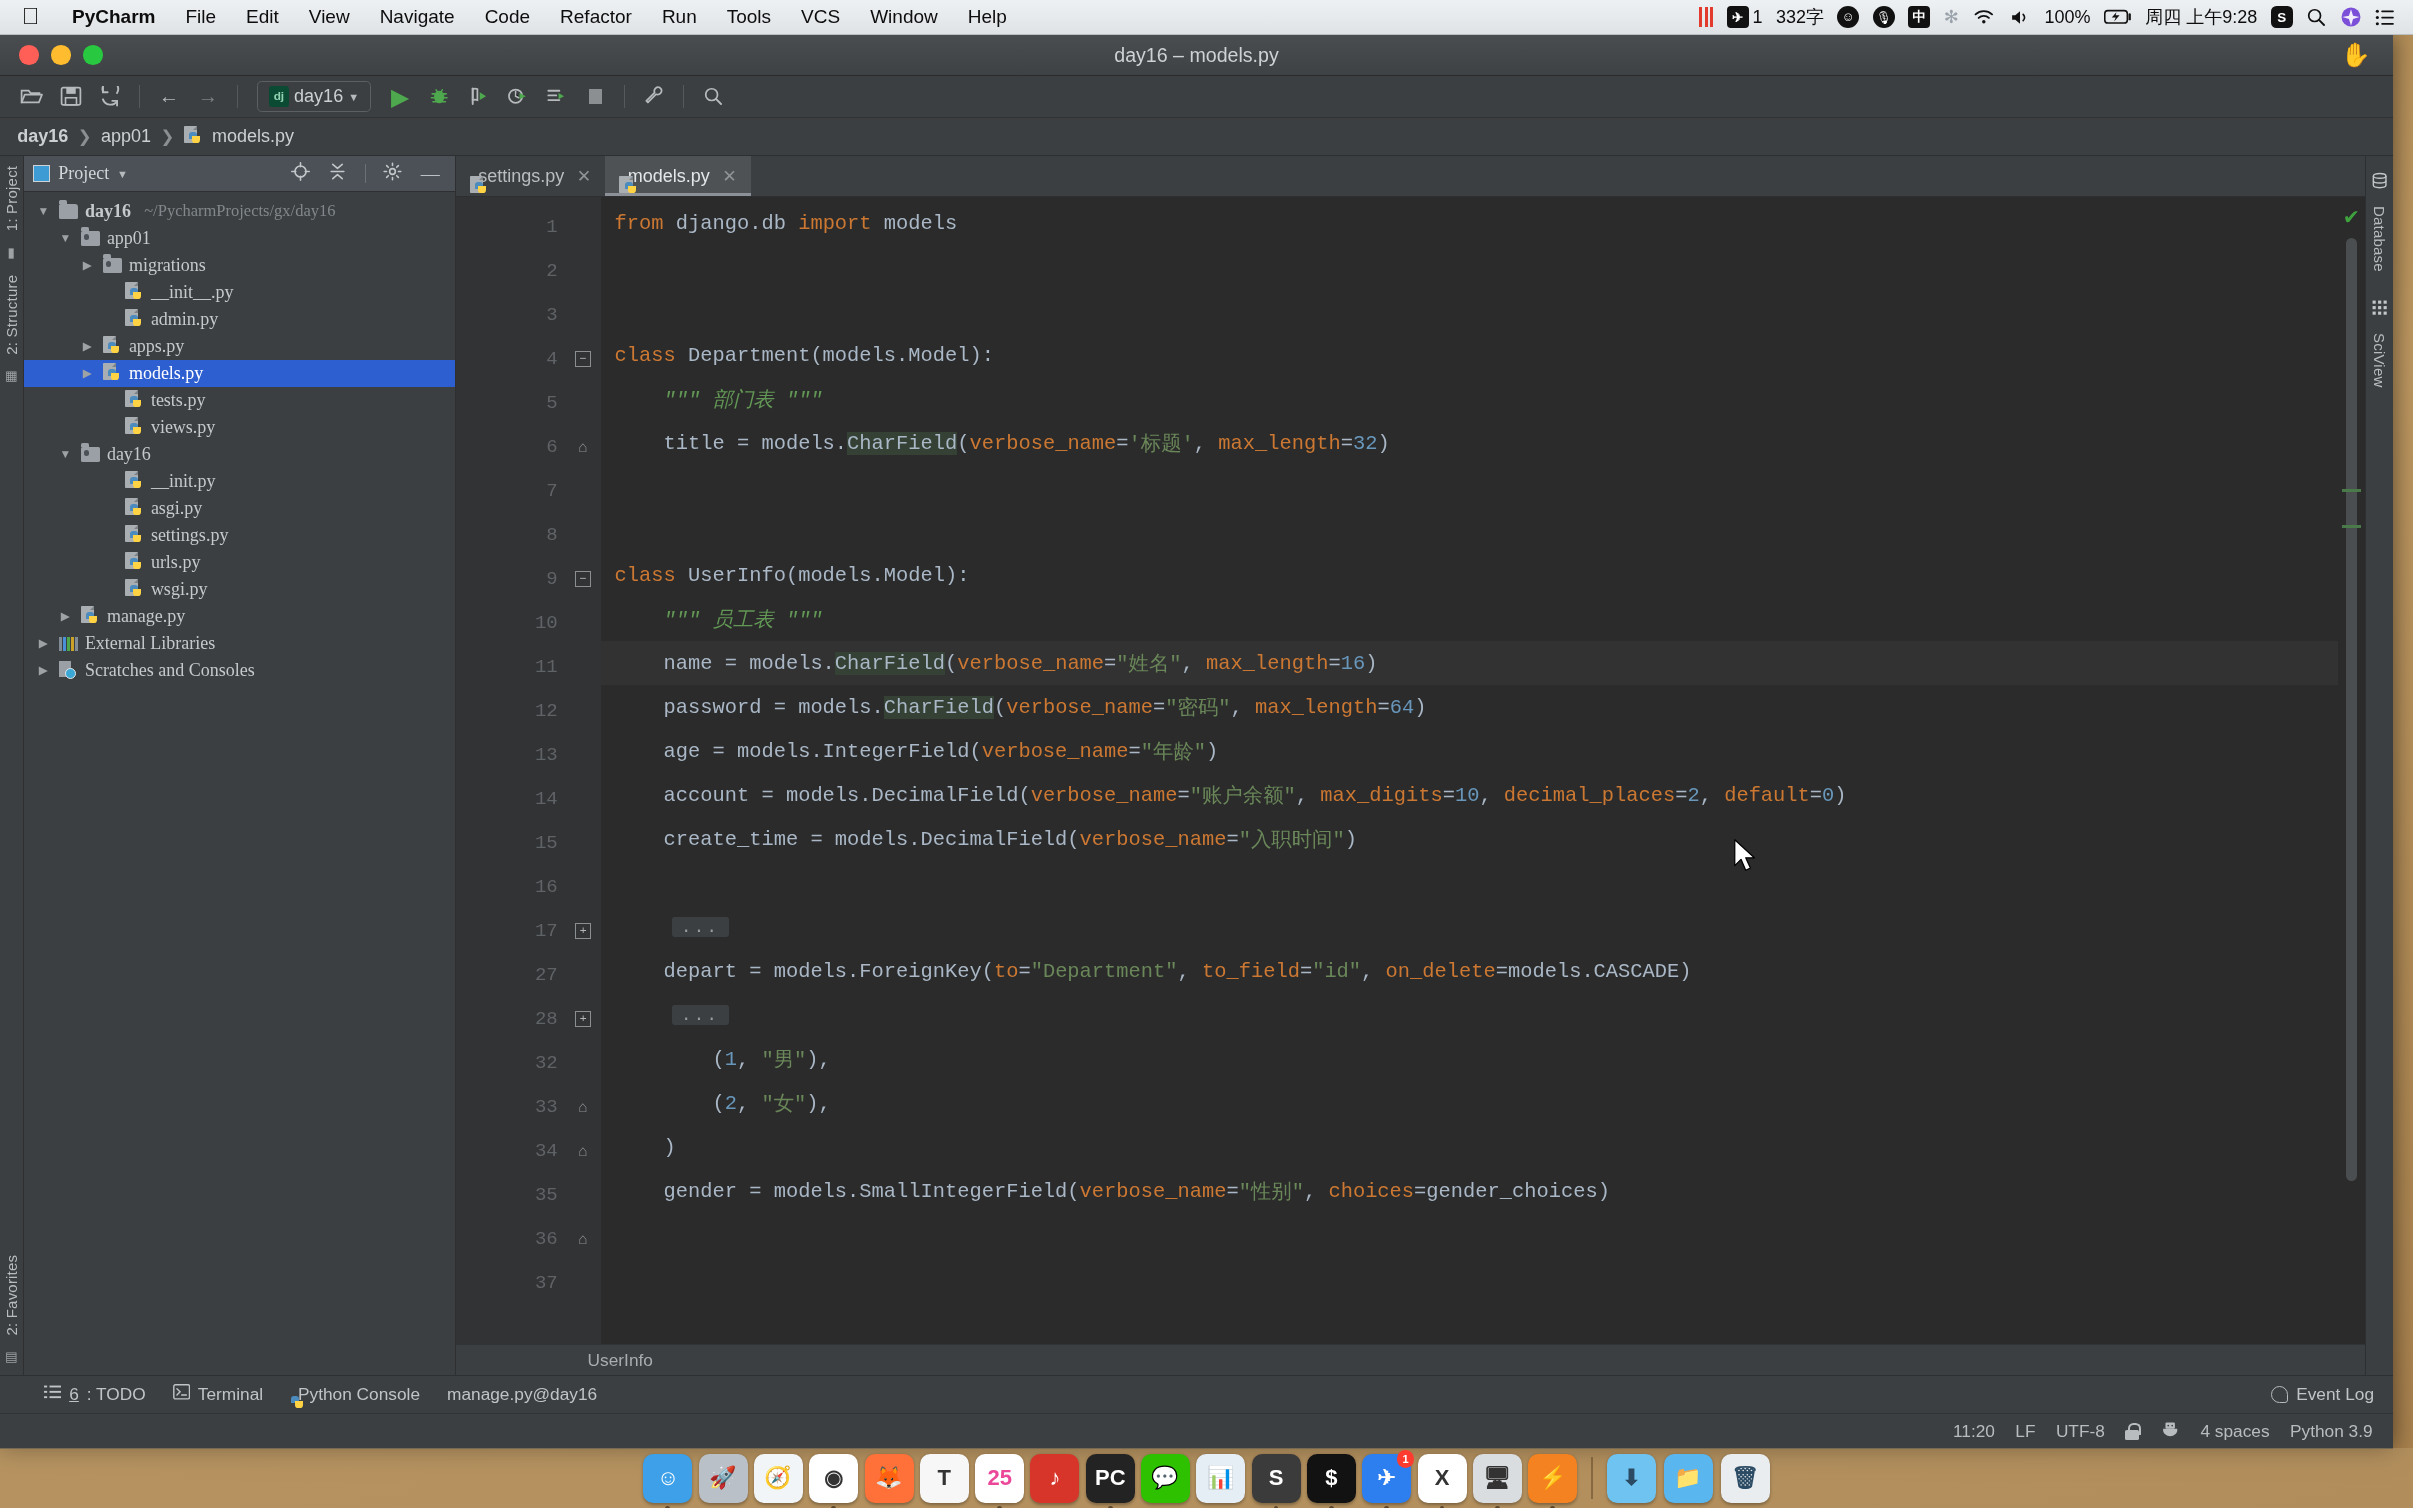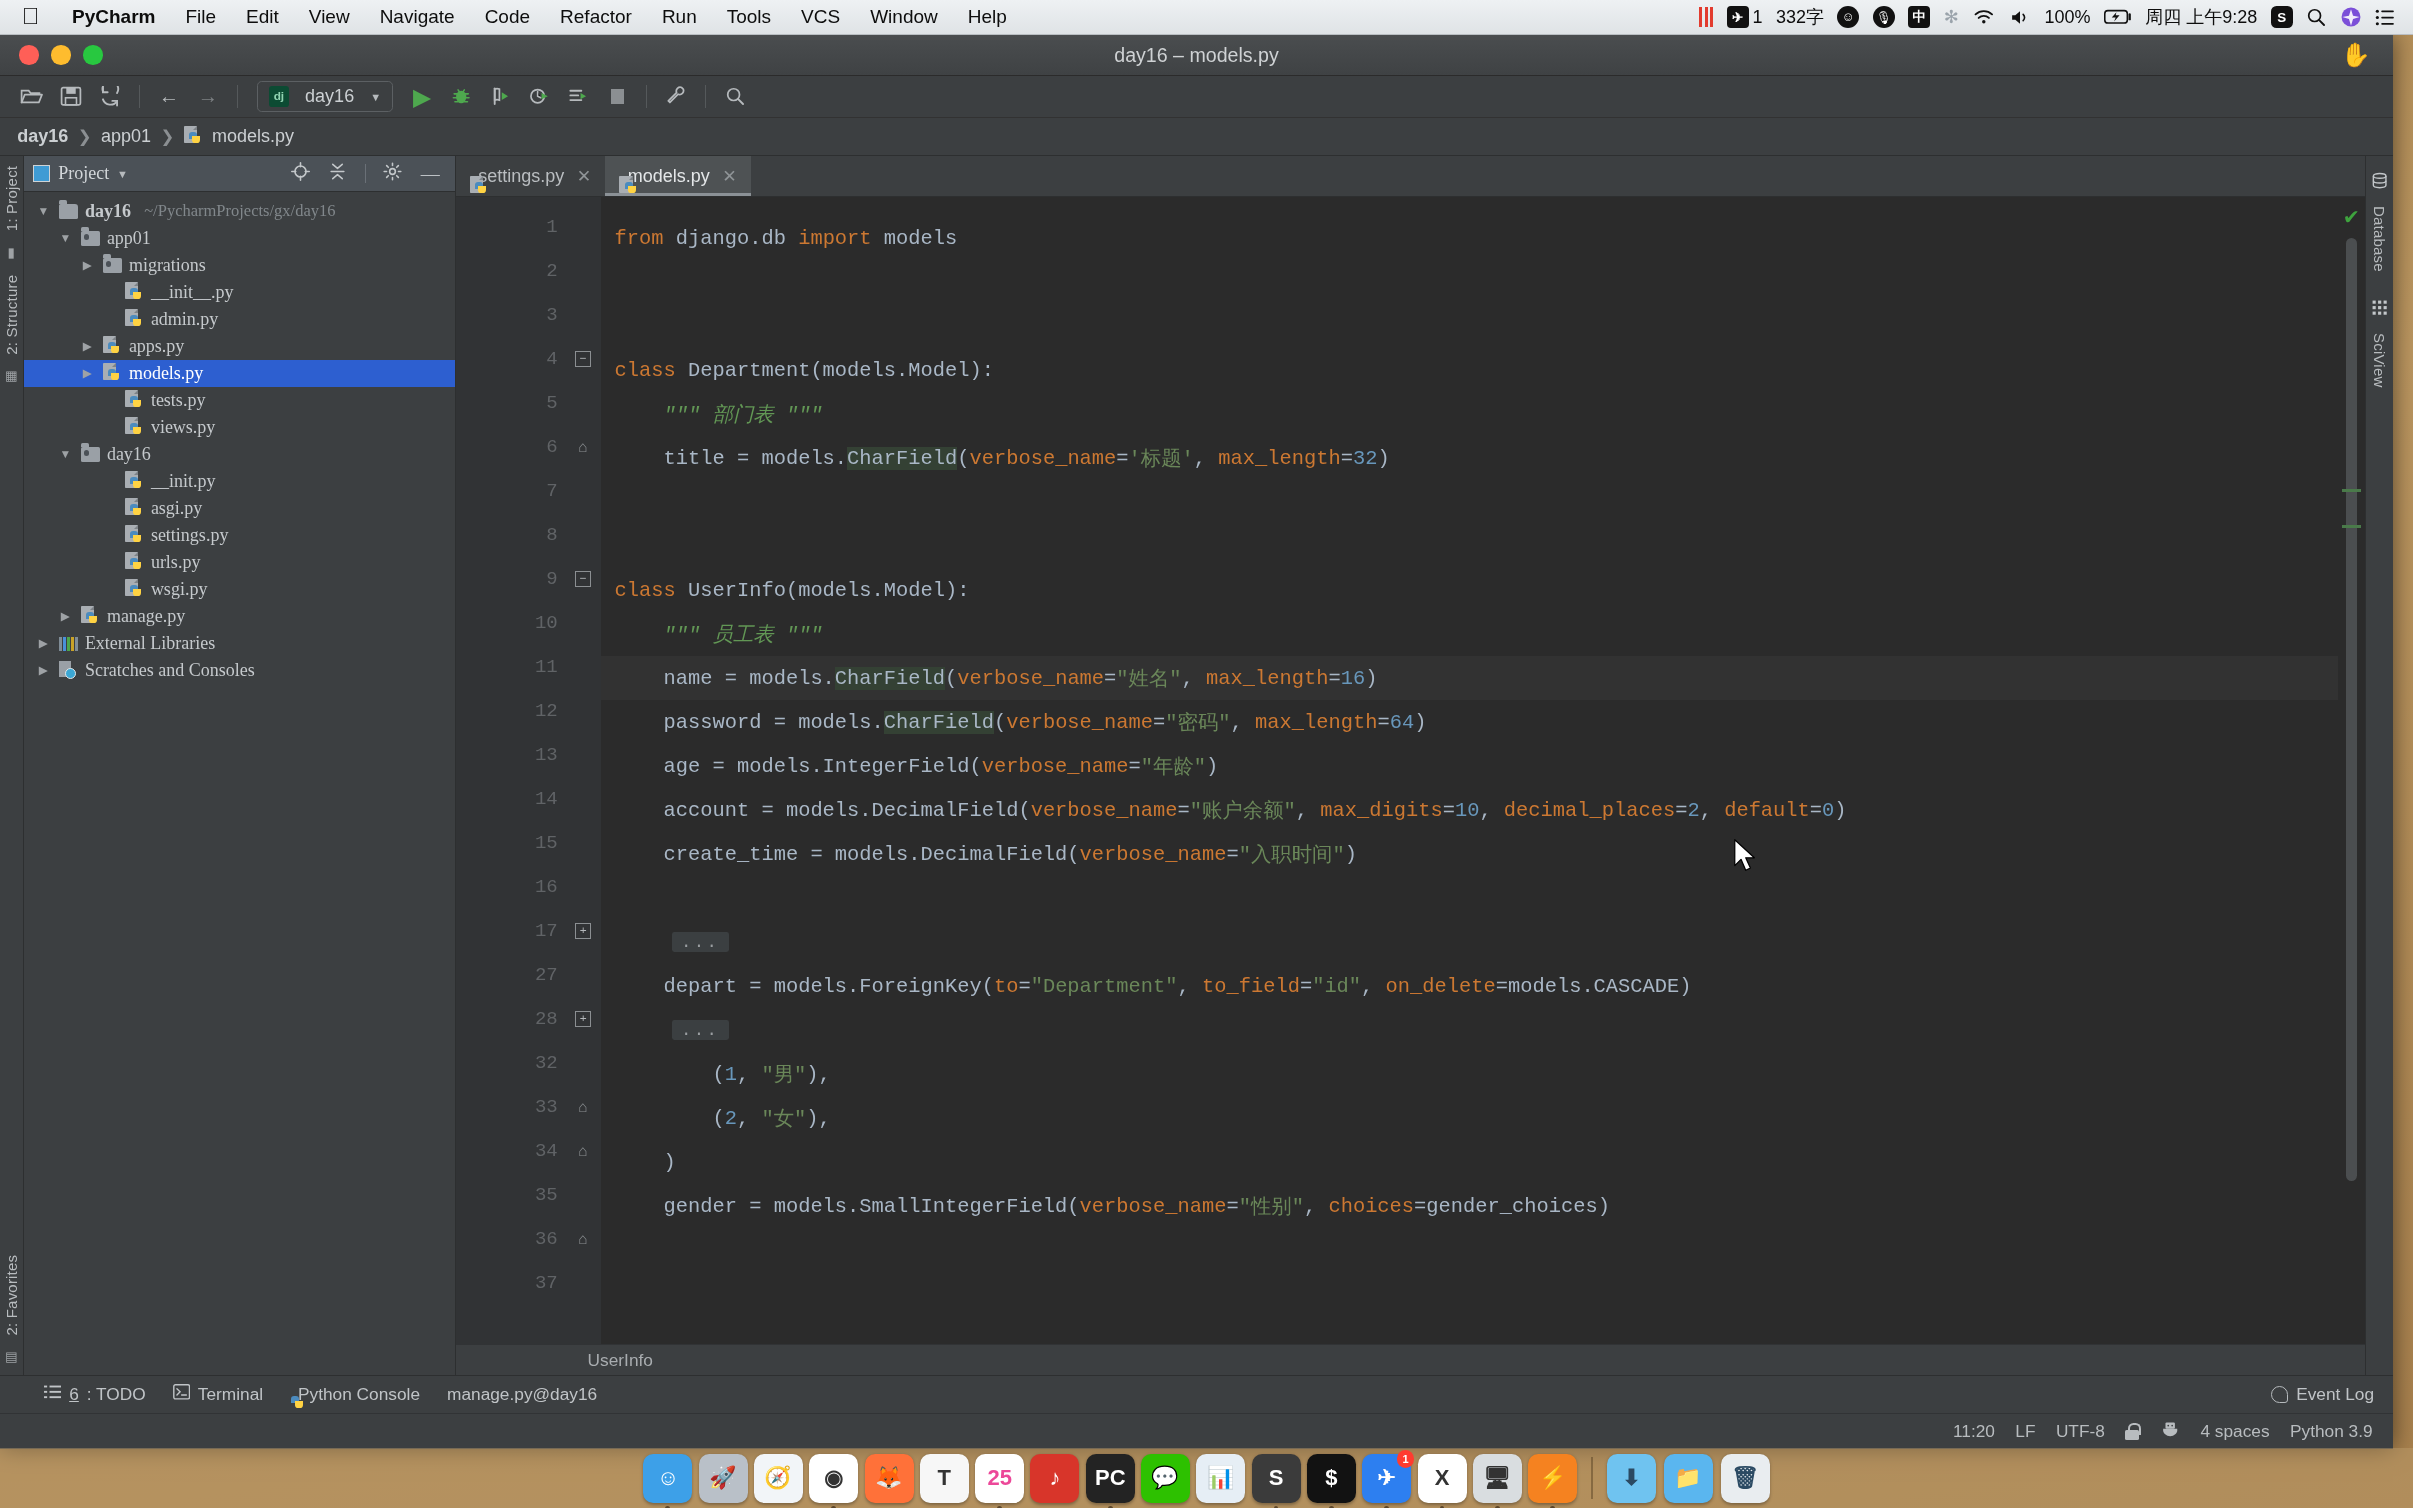--- a/index.html
+++ b/index.html
@@ -73,21 +73,21 @@
   #toolbar{
     height:42px; background:#3c3f41; display:flex; align-items:center;
     padding-left:14px; gap:3.1px; border-bottom:0.8px solid #323232;
   }
   .tb-btn{
     width:36px; height:35px; display:flex; align-items:center; justify-content:center;
     color:#b6babd; font-size:20.4px;
   }
   .tb-sep{ width:0.8px; height:23.6px; background:#55595b; margin:0 7.9px; }
   #runconfig{
-    display:flex; align-items:center; gap:16px;
+    display:flex; align-items:center; gap:5px;
     height:31px; padding:0 11px; margin:0 7.9px;
     border:0.8px solid #5c6063; border-radius:4.7px; color:#ccd0d3; font-size:18px;
   }
   .dj-badge{
     width:20.4px; height:20.4px; border-radius:3.1px; background:#0c4b33;
     color:#91d4b2; font-size:11.8px; font-weight:bold;
     display:flex; align-items:center; justify-content:center;
   }
   .caret{ font-size:11px; color:#b6babd; }
   .grn{ color:#4ea84e; }
@@ -230,21 +230,21 @@
     height:44px; display:flex; align-items:center; justify-content:center;
     color:#878b8e; font-size:15.7px;
   }
   .fbox{
     width:15.7px; height:15.7px; border:0.8px solid #8b8f92; display:flex;
     align-items:center; justify-content:center; font-size:11.8px; line-height:1;
     color:#b4b8bb;
   }
 
   #code{
-    flex:1; position:relative; padding-top:19px;
+    flex:1; position:relative; padding-top:4px;
     font-family:"Liberation Mono", monospace; font-size:20.4px;
     overflow:hidden;
   }
   .cline{ height:44px; display:flex; align-items:center; padding-left:14px; white-space:pre; }
   .cline.hl{ background:#323232; }
   .k{ color:#cc7832; }      
   .s{ color:#6a8759; }      
   .n{ color:#6897bb; }      
   .p{ color:#a9b7c6; }      
   .kw{ color:#cc7832; }     

